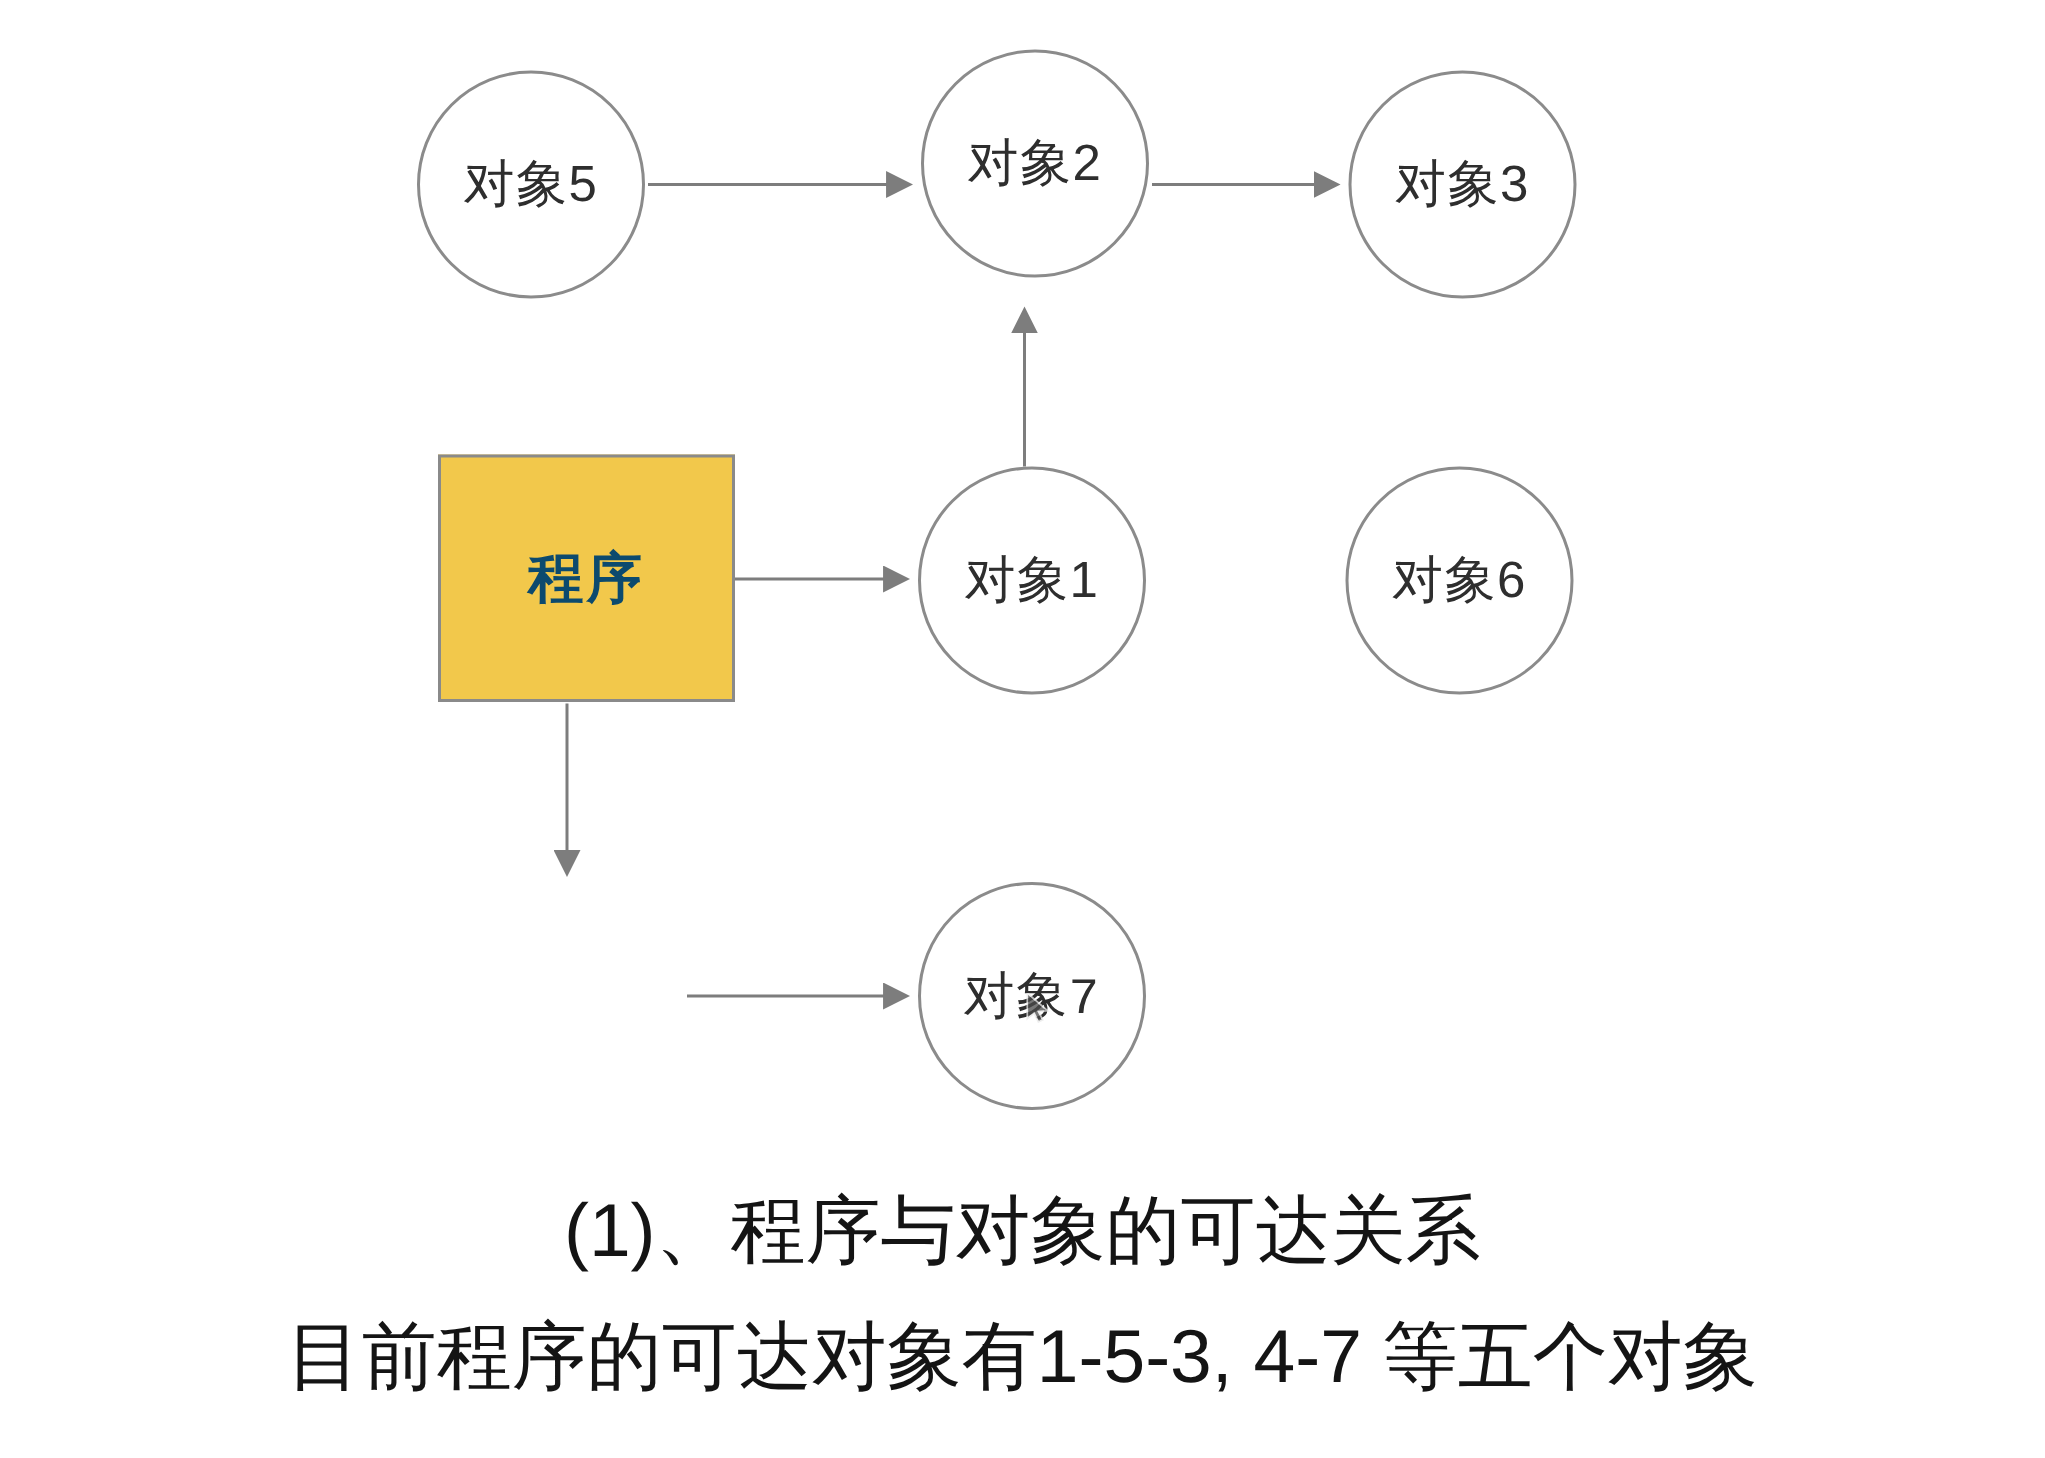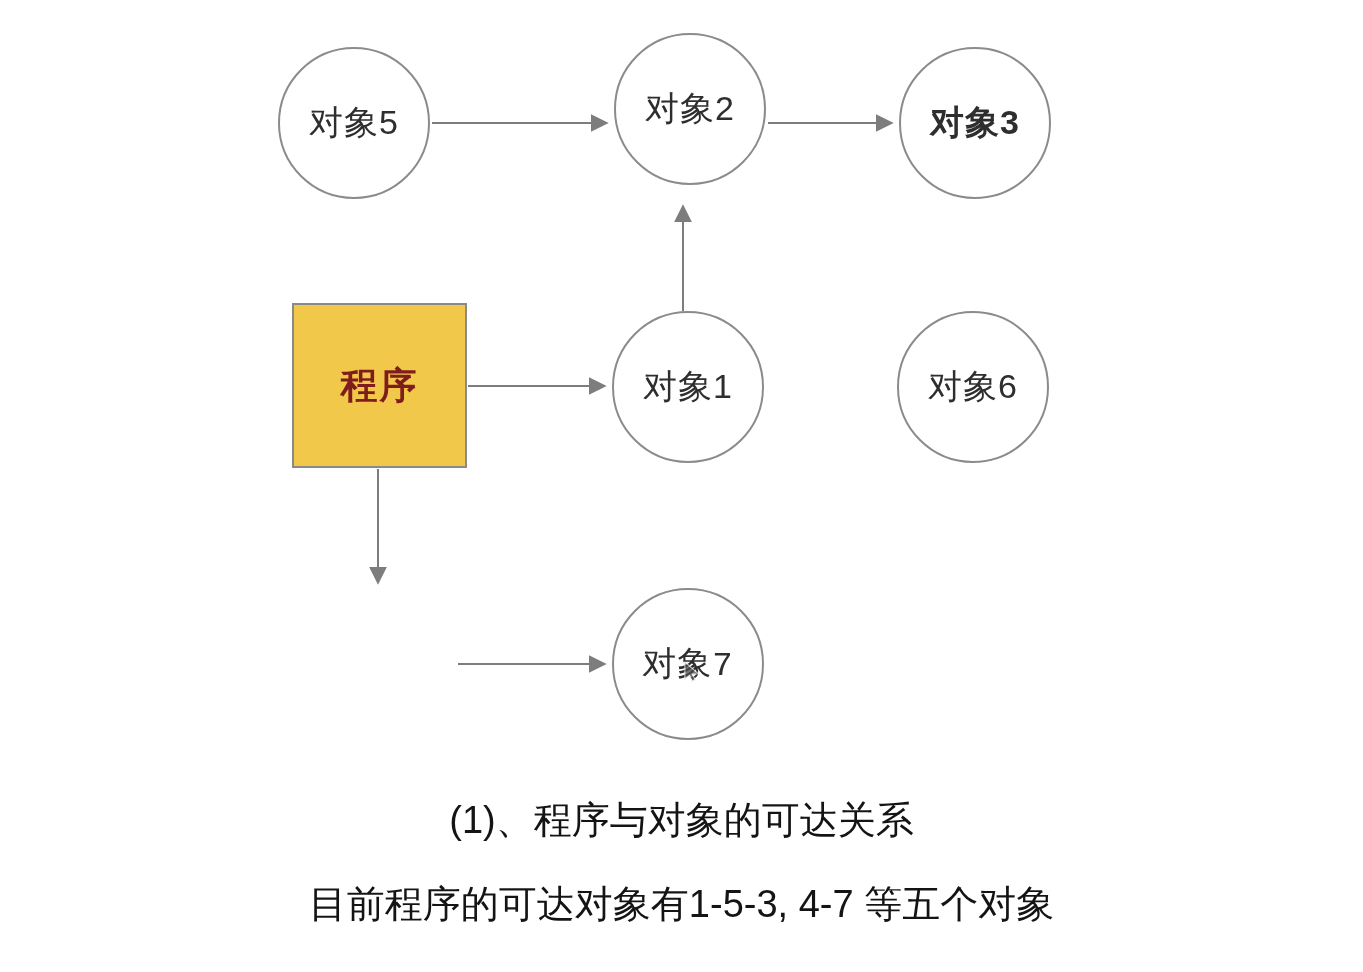--- a/index.html
+++ b/index.html
@@ -35,47 +35,47 @@
   .node.circle {
     width: 152px;
     height: 152px;
     border: 2px solid #8b8b8b;
     border-radius: 50%;
     background: #ffffff;
   }
   .node.square {
     left: 292px;
     top: 303px;
-    width: 175px;
+    width: 198px;
     height: 165px;
     border: 2px solid #8a8a8a;
     background: #F2C84B;
-    color: #7f1d1d;
+    color: #0c4a6e;
     font-weight: bold;
     font-size: 37px;
     letter-spacing: 2px;
     justify-content: center;
   }
   #n-obj5 { left: 278px; top: 47px; text-align: right; }
   #n-obj2 { left: 614px; top: 33px; }
-  #n-obj3 { left: 899px; top: 47px; font-weight: bold; }
+  #n-obj3 { left: 899px; top: 47px; }
   #n-obj1 { left: 612px; top: 311px; }
   #n-obj6 { left: 897px; top: 311px; }
   #n-obj4 { left: 304px; top: 590px; }
   #n-obj7 { left: 612px; top: 588px; font-family: Liberation Mono, monospace; }
 
   .captions {
     position: absolute;
     left: 0;
     top: 778px;
     width: 1363px;
     box-sizing: border-box;
     text-align: center;
     color: #141414;
-    font-size: 38px;
+    font-size: 50px;
     line-height: 84px;
     white-space: nowrap;
   }
   .cursor-artifact {
     position: absolute;
     left: 683px;
     top: 662px;
     opacity: 0.75;
   }
 </style>

